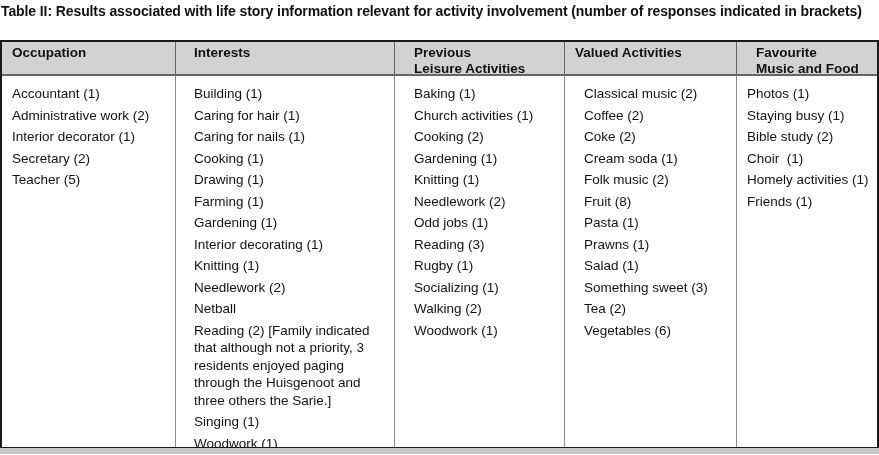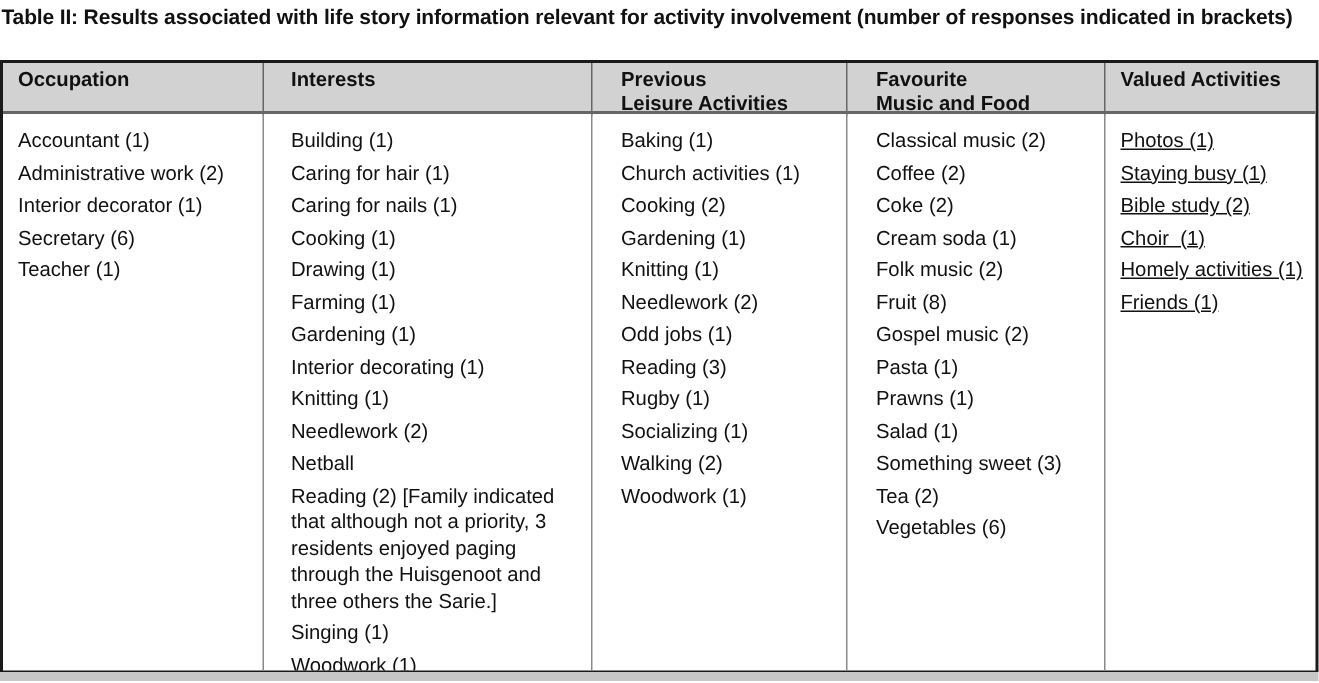--- a/index.html
+++ b/index.html
@@ -58,21 +58,21 @@
   .tbody {
     display: grid;
     grid-template-columns: 174px 219px 170px 172px 1fr;
     height: 371px;
   }
   .td {
     padding-top: 9px;
     border-right: 1.5px solid var(--inner-border);
     overflow: hidden;
   }
-  .td:last-child { border-right: none; text-decoration: underline; }
+  .td:last-child { border-right: none; }
 
   
   .th.c0, .td.c0 { padding-left: 10px; }
   .th.c1, .td.c1 { padding-left: 18px; }
   .th.c2, .td.c2 { padding-left: 19px; }
   .th.c3, .td.c3 { padding-left: 19px; }
   .th.c4, .td.c4 { padding-left: 10px; }
   .td { padding-right: 8px; }
 
   .item {
@@ -95,32 +95,32 @@
 
   <div class="title">Table II: Results associated with life story information relevant for activity involvement (number of responses indicated in brackets)</div>
 
   <div class="table">
 
     <div class="thead">
       <div class="th c0">Occupation</div>
       <div class="th c1">Interests</div>
       <div class="th c2">Previous
 Leisure Activities</div>
+      <div class="th c4">Valued Activities</div>
       <div class="th c3">Favourite
 Music and Food</div>
-      <div class="th c4">Valued Activities</div>
     </div>
 
     <div class="tbody">
       <div class="td c0">
           <div class="item">Accountant (1)</div>
           <div class="item">Administrative work (2)</div>
           <div class="item">Interior decorator (1)</div>
-          <div class="item">Secretary (6)</div>
-          <div class="item">Teacher (1)</div>
+          <div class="item">Secretary (2)</div>
+          <div class="item">Teacher (5)</div>
         </div>
       <div class="td c1">
           <div class="item">Building (1)</div>
           <div class="item">Caring for hair (1)</div>
           <div class="item">Caring for nails (1)</div>
           <div class="item">Cooking (1)</div>
           <div class="item">Drawing (1)</div>
           <div class="item">Farming (1)</div>
           <div class="item">Gardening (1)</div>
           <div class="item">Interior decorating (1)</div>
@@ -145,21 +145,20 @@
           <div class="item">Walking (2)</div>
           <div class="item">Woodwork (1)</div>
         </div>
       <div class="td c3">
           <div class="item">Classical music (2)</div>
           <div class="item">Coffee (2)</div>
           <div class="item">Coke (2)</div>
           <div class="item">Cream soda (1)</div>
           <div class="item">Folk music (2)</div>
           <div class="item">Fruit (8)</div>
-          <div class="item">Gospel music (2)</div>
           <div class="item">Pasta (1)</div>
           <div class="item">Prawns (1)</div>
           <div class="item">Salad (1)</div>
           <div class="item">Something sweet (3)</div>
           <div class="item">Tea (2)</div>
           <div class="item">Vegetables (6)</div>
         </div>
       <div class="td c4">
           <div class="item">Photos (1)</div>
           <div class="item">Staying busy (1)</div>

